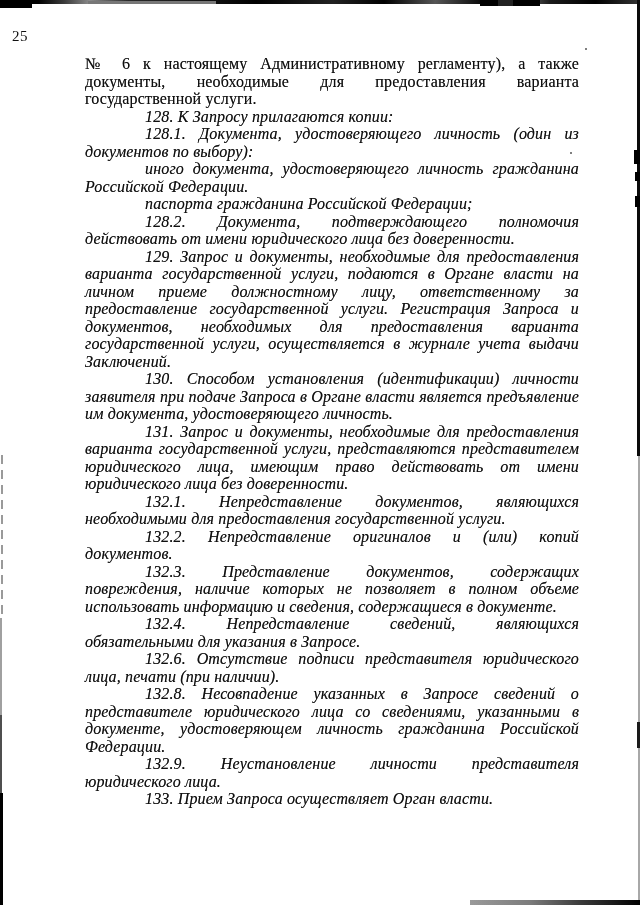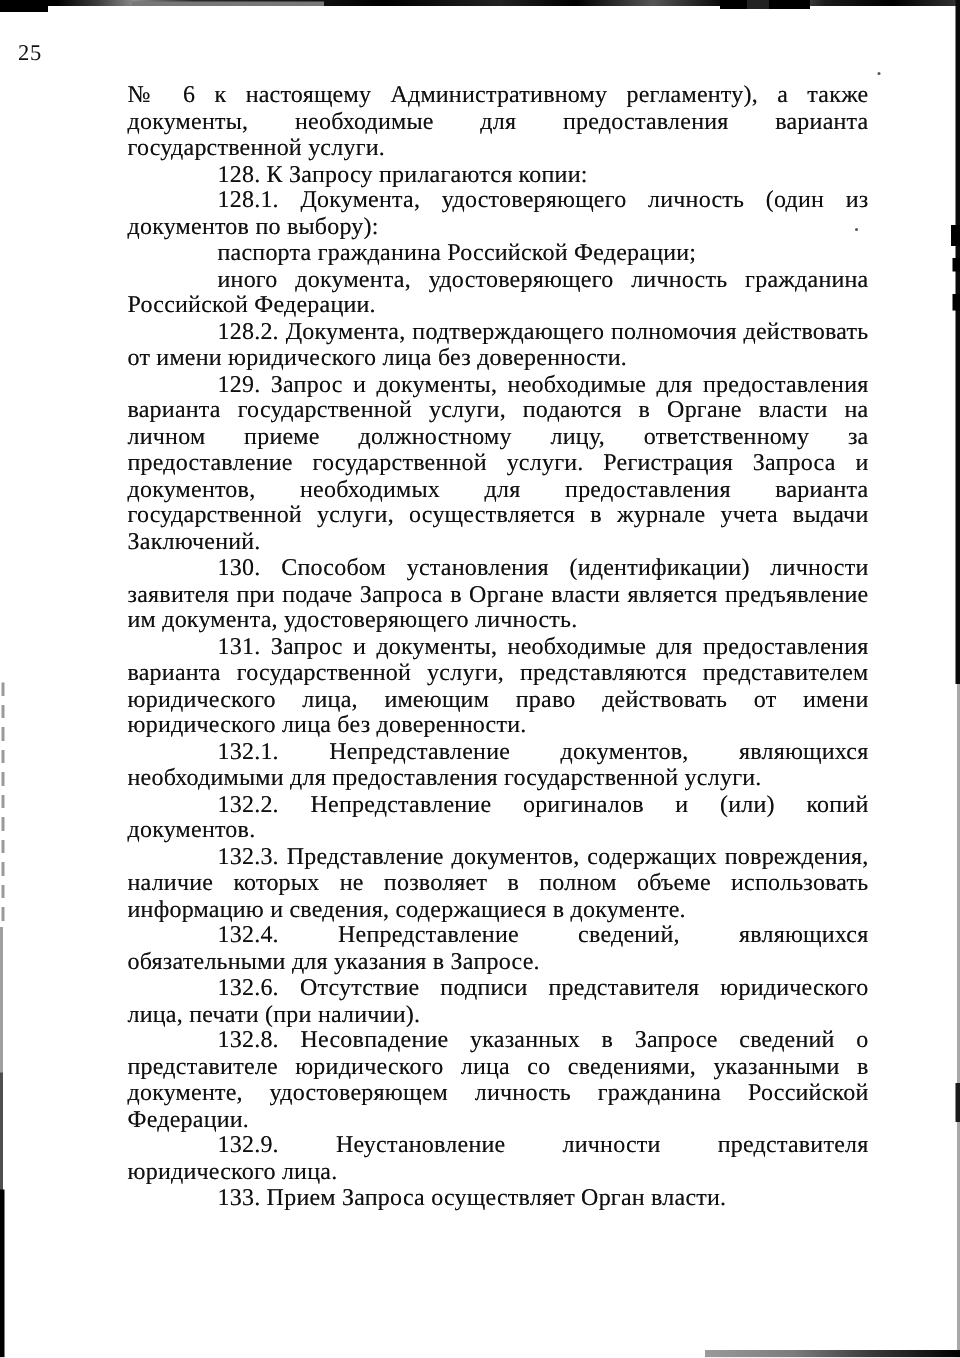--- a/index.html
+++ b/index.html
@@ -36,20 +36,21 @@
     text-align: justify;
     letter-spacing: 0.15px;
     text-shadow: 0 0 0.4px rgba(0,0,0,0.55);
   }
   .body-text p {
     margin: 0;
     padding: 0;
   }
   .body-text p.indent {
     text-indent: 60px;
+    font-style: italic;
   }
 
   
   .artifact { position: absolute; pointer-events: none; }
   .top-edge-bar {
     left: 0; top: 0; width: 640px; height: 4px;
     background: linear-gradient(to right,
       #000 0%, #000 6%, #3a3a3a 10%, #8a8a8a 14%, #2a2a2a 20%,
       #111 33%, #000 40%, #222 52%, #000 60%, #555 68%,
       #000 76%, #888 80%, #1a1a1a 86%, #000 93%, #333 100%);
@@ -103,22 +104,22 @@
   <div class="artifact speck speck-1"></div>
   <div class="artifact speck speck-2"></div>
   <div class="artifact speck speck-3"></div>
 
   <div class="page-number">25</div>
 
   <div class="body-text">
     <p class="">№ 6 к настоящему Административному регламенту), а также документы, необходимые для предоставления варианта государственной услуги.</p>
     <p class="indent">128. К Запросу прилагаются копии:</p>
     <p class="indent">128.1. Документа, удостоверяющего личность (один из документов по выбору):</p>
+    <p class="indent">иного документа, удостоверяющего личность гражданина Российской Федерации.</p>
     <p class="indent">паспорта гражданина Российской Федерации;</p>
-    <p class="indent">иного документа, удостоверяющего личность гражданина Российской Федерации.</p>
     <p class="indent">128.2. Документа, подтверждающего полномочия действовать от имени юридического лица без доверенности.</p>
     <p class="indent">129. Запрос и документы, необходимые для предоставления варианта государственной услуги, подаются в Органе власти на личном приеме должностному лицу, ответственному за предоставление государственной услуги. Регистрация Запроса и документов, необходимых для предоставления варианта государственной услуги, осуществляется в журнале учета выдачи Заключений.</p>
     <p class="indent">130. Способом установления (идентификации) личности заявителя при подаче Запроса в Органе власти является предъявление им документа, удостоверяющего личность.</p>
     <p class="indent">131. Запрос и документы, необходимые для предоставления варианта государственной услуги, представляются представителем юридического лица, имеющим право действовать от имени юридического лица без доверенности.</p>
     <p class="indent">132.1. Непредставление документов, являющихся необходимыми для предоставления государственной услуги.</p>
     <p class="indent">132.2. Непредставление оригиналов и (или) копий документов.</p>
     <p class="indent">132.3. Представление документов, содержащих повреждения, наличие которых не позволяет в полном объеме использовать информацию и сведения, содержащиеся в документе.</p>
     <p class="indent">132.4. Непредставление сведений, являющихся обязательными для указания в Запросе.</p>
     <p class="indent">132.6. Отсутствие подписи представителя юридического лица, печати (при наличии).</p>
     <p class="indent">132.8. Несовпадение указанных в Запросе сведений о представителе юридического лица со сведениями, указанными в документе, удостоверяющем личность гражданина Российской Федерации.</p>

